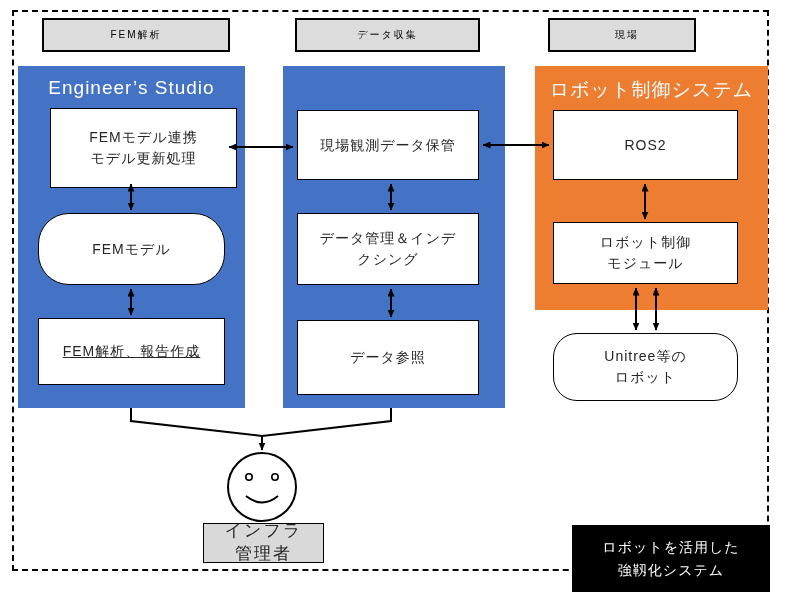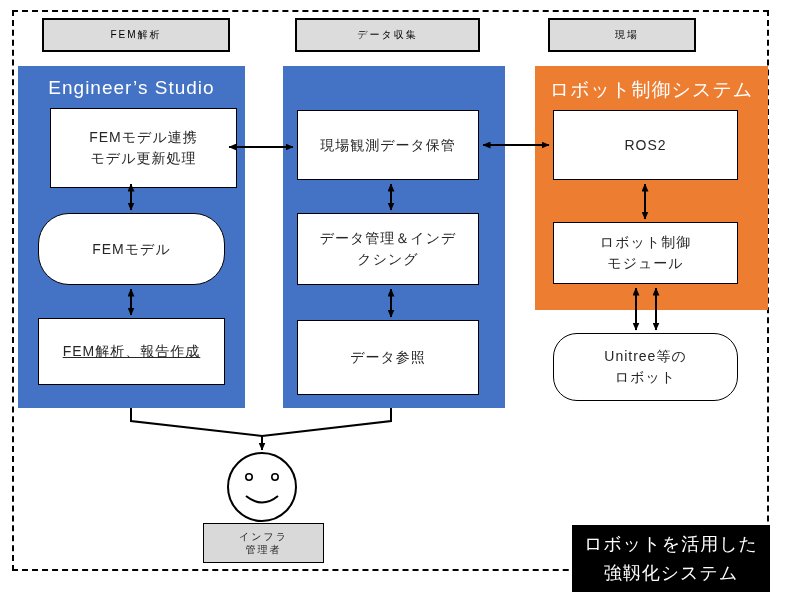--- a/index.html
+++ b/index.html
@@ -40,26 +40,26 @@
   #fs-b3 { left:14px; top:254px; width:182px; height:75px; }
   
   #rc-b1 { left:18px; top:44px;  width:185px; height:70px; }
   #rc-b2 { left:18px; top:156px; width:185px; height:62px; }
   
   #unitree-box { left:553px; top:333px; width:185px; height:68px; z-index:1;border-radius:24px; }
 
   #operator-label { position:absolute; left:203px; top:523px; width:121px; height:40px;
                     background:#d9d9d9; border:1.5px solid #000; display:flex;
                     align-items:center; justify-content:center; text-align:center;
-                    font-size:10px; color:#262626; white-space:pre-line; line-height:1.35;
+                    font-size:17px; color:#262626; white-space:pre-line; line-height:1.35;
                     letter-spacing:2px; z-index:1; }
 
   #footer-box { position:absolute; left:572px; top:525px; width:198px; height:67px;
                 background:#000; color:#ffffff; display:flex; align-items:center;
-                justify-content:center; text-align:center; font-size:18px;
+                justify-content:center; text-align:center; font-size:14px;
                 white-space:pre-line; line-height:1.6; letter-spacing:1px; z-index:3; }
 
   #overlay { position:absolute; left:0; top:0; width:798px; height:600px;
              z-index:2; pointer-events:none; }
 </style>
 </head>
 <body>
 
 <div class="canvas">
 

